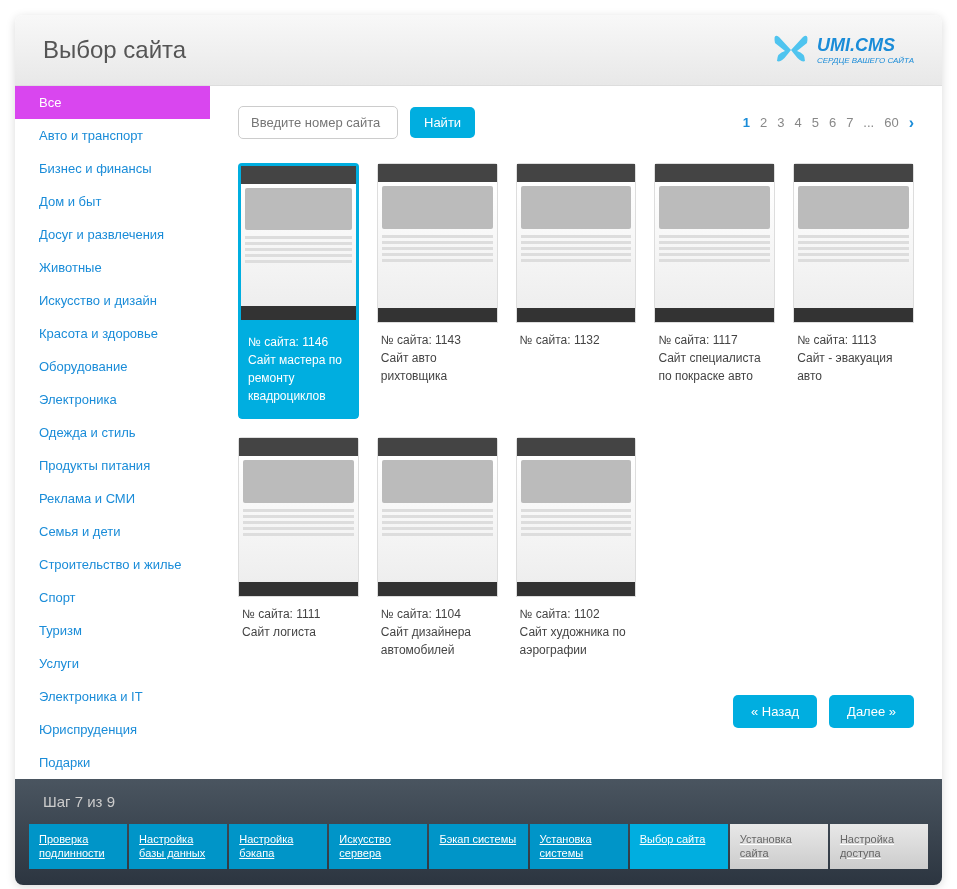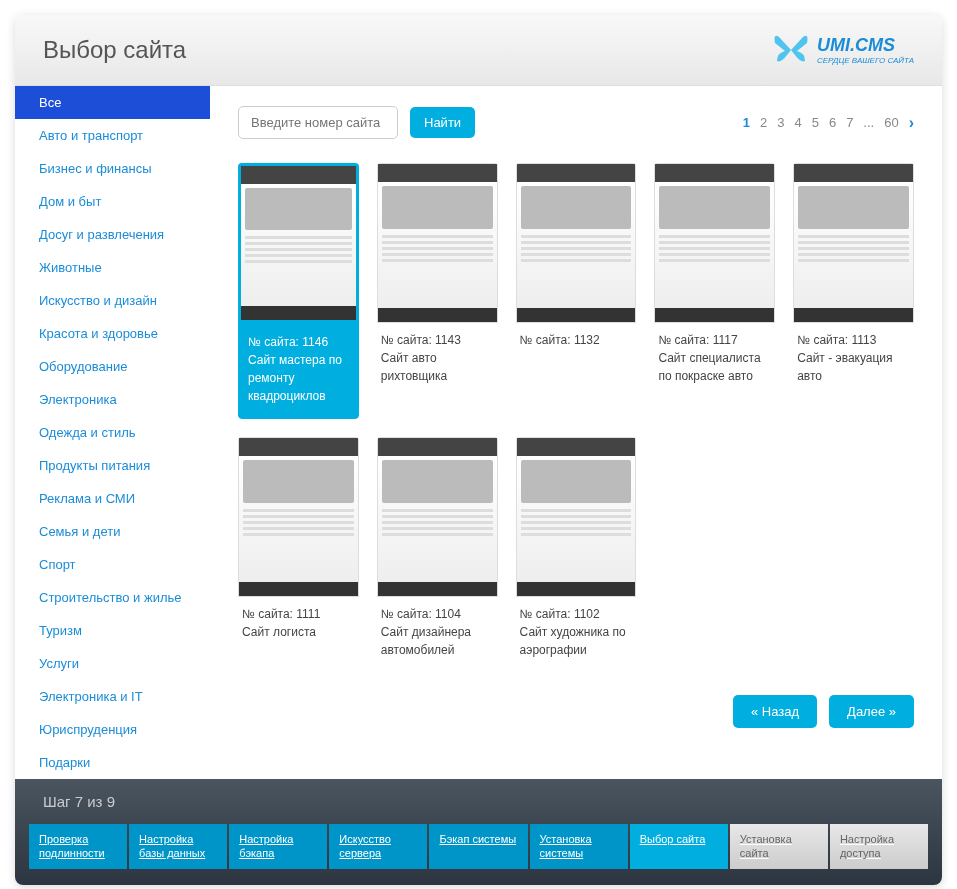--- a/index.html
+++ b/index.html
@@ -6,21 +6,21 @@
 body { font-family: Arial, sans-serif; background: #fff; padding: 15px; }
 .container { width: 927px; margin: 0 auto; border-radius: 8px; overflow: hidden; box-shadow: 0 2px 10px rgba(0,0,0,0.15); }
 .header { background: linear-gradient(#f8f8f8, #e8e8e8); padding: 18px 28px; display: flex; justify-content: space-between; align-items: center; border-bottom: 1px solid #ddd; }
 .header h1 { font-size: 24px; font-weight: normal; color: #555; }
 .logo { display: flex; align-items: center; gap: 6px; font-style: italic; }
 .logo-text { color: #1a8cd8; font-weight: bold; font-size: 18px; }
 .logo-sub { color: #1a8cd8; font-size: 8px; display: block; }
 .main { display: flex; background: #fff; }
 .sidebar { width: 195px; background: #fff; padding-top: 0; }
 .sidebar-item { padding: 9px 24px; color: #1a8cd8; cursor: pointer; font-size: 13px; }
-.sidebar-item.active { background: #1d4ed8; color: #fff; }
+.sidebar-item.active { background: #d946ef; color: #fff; }
 .content { flex: 1; padding: 20px 28px; }
 .search-row { display: flex; align-items: center; gap: 12px; margin-bottom: 24px; }
 .search-input { border: 1px solid #ccc; border-radius: 5px; padding: 8px 12px; width: 160px; font-size: 13px; color: #888; }
 .search-btn { background: #00aee0; color: #fff; border: none; border-radius: 5px; padding: 8px 14px; cursor: pointer; font-size: 13px; }
 .pagination { margin-left: auto; display: flex; gap: 10px; align-items: center; font-size: 13px; }
 .page-num { color: #888; cursor: pointer; }
 .page-num.active { color: #1a8cd8; font-weight: bold; }
 .page-next { color: #1a8cd8; cursor: pointer; font-weight: bold; font-size: 16px; }
 .grid { display: grid; grid-template-columns: repeat(5, 1fr); gap: 18px; }
 .card { border-radius: 4px; overflow: hidden; }
@@ -74,22 +74,22 @@
         <div class="sidebar-item">Досуг и развлечения</div>
         <div class="sidebar-item">Животные</div>
         <div class="sidebar-item">Искусство и дизайн</div>
         <div class="sidebar-item">Красота и здоровье</div>
         <div class="sidebar-item">Оборудование</div>
         <div class="sidebar-item">Электроника</div>
         <div class="sidebar-item">Одежда и стиль</div>
         <div class="sidebar-item">Продукты питания</div>
         <div class="sidebar-item">Реклама и СМИ</div>
         <div class="sidebar-item">Семья и дети</div>
+        <div class="sidebar-item">Строительство и жилье</div>
         <div class="sidebar-item">Спорт</div>
-        <div class="sidebar-item">Строительство и жилье</div>
         <div class="sidebar-item">Туризм</div>
         <div class="sidebar-item">Услуги</div>
         <div class="sidebar-item">Электроника и IT</div>
         <div class="sidebar-item">Юриспруденция</div>
         <div class="sidebar-item">Подарки</div>
       </div>
 
     <div class="content">
       <div class="search-row">
         <input class="search-input" placeholder="Введите номер сайта" style="">

